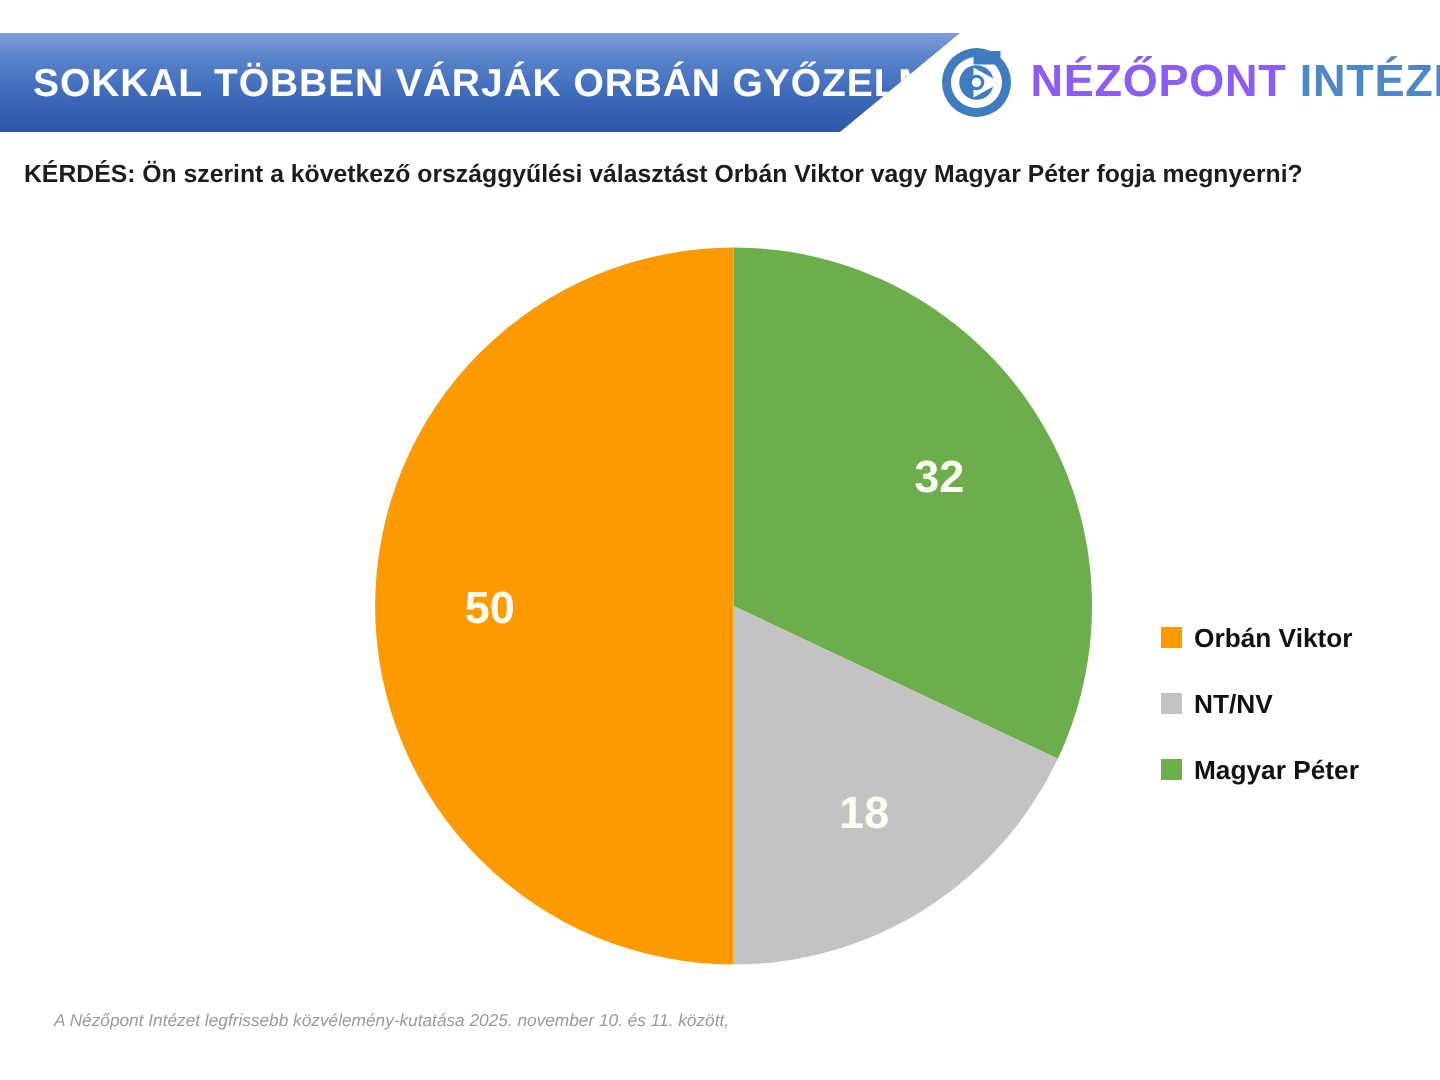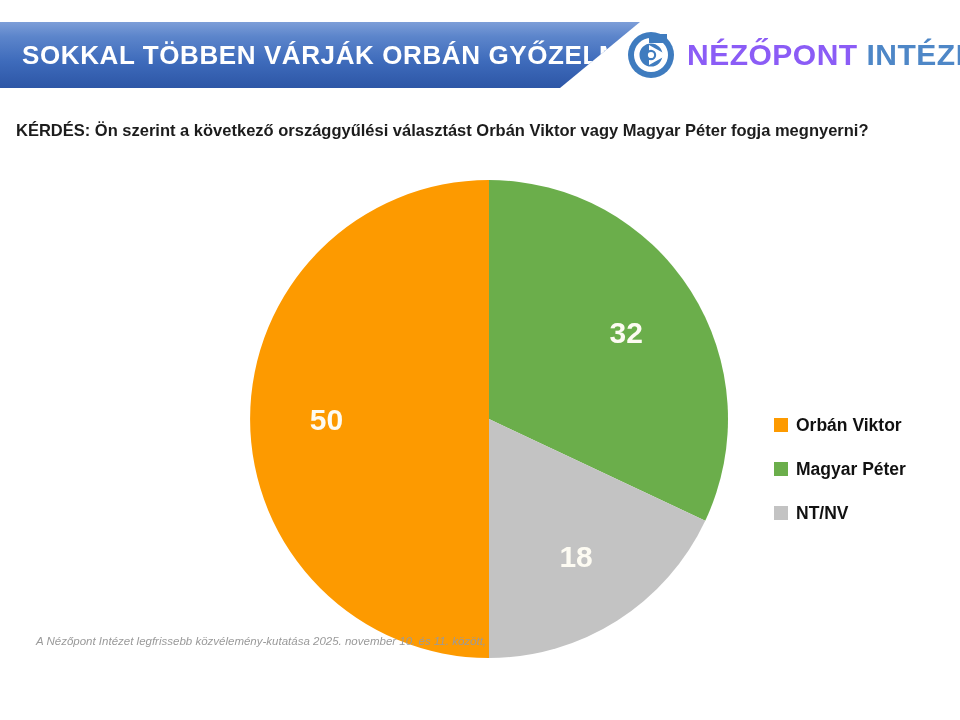--- a/index.html
+++ b/index.html
@@ -72,28 +72,27 @@
   
   #question {
     position: absolute;
     left: 16px;
     top: 107px;
     width: 930px;
     font-size: 16.5px;
     font-weight: bold;
     color: #1c1c1c;
     white-space: nowrap;
-    margin-top: 14px;
   }
 
   
   #chart-area {
     position: absolute;
     left: 0;
-    top: 160px;
+    top: 145px;
     width: 760px;
     height: 480px;
   }
   #pie-svg {
     position: absolute;
     left: 249px;
     top: 19px;
     width: 480px;
     height: 480px;
   }
@@ -126,21 +125,21 @@
     font-size: 17.5px;
     font-weight: bold;
     color: #111111;
     white-space: nowrap;
   }
 
   
   #footnote {
     position: absolute;
     left: 36px;
-    top: 633px;
+    top: 673px;
     width: 640px;
     font-size: 11.5px;
     font-style: italic;
     color: #9a9a9a;
     line-height: 1.55;
   }
   #footnote div { white-space: nowrap; }
 </style>
 </head>
 <body>
@@ -182,24 +181,24 @@
       </g>
   </svg>
 </div>
 
 <div id="legend">
     <div class="legend-item">
       <span class="legend-swatch" style="background: rgb(253, 154, 0);"></span>
       <span class="legend-label">Orbán Viktor</span>
     </div>
     <div class="legend-item">
+      <span class="legend-swatch" style="background: rgb(195, 195, 195);"></span>
+      <span class="legend-label">NT/NV</span>
+    </div>
+    <div class="legend-item">
       <span class="legend-swatch" style="background: rgb(107, 174, 75);"></span>
       <span class="legend-label">Magyar Péter</span>
-    </div>
-    <div class="legend-item">
-      <span class="legend-swatch" style="background: rgb(195, 195, 195);"></span>
-      <span class="legend-label">NT/NV</span>
     </div>
   </div>
 
 <div id="footnote">
   <div>A Nézőpont Intézet legfrissebb közvélemény-kutatása 2025. november 10. és 11. között,</div>
 </div>
 
 </body></html>

